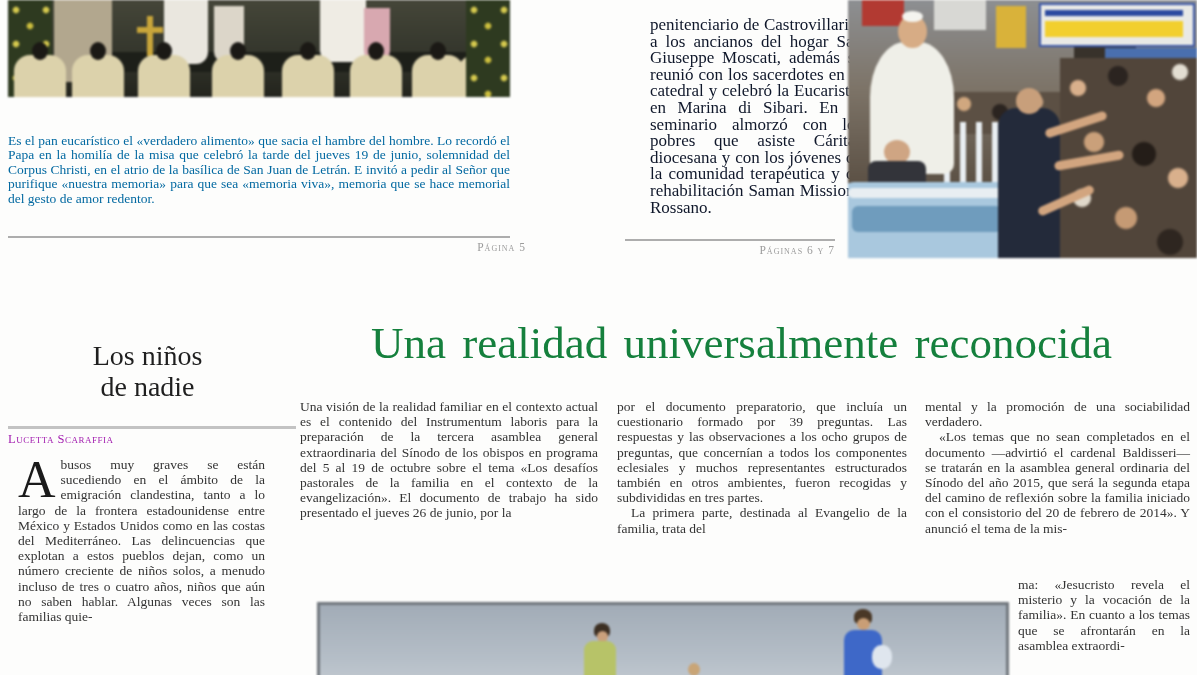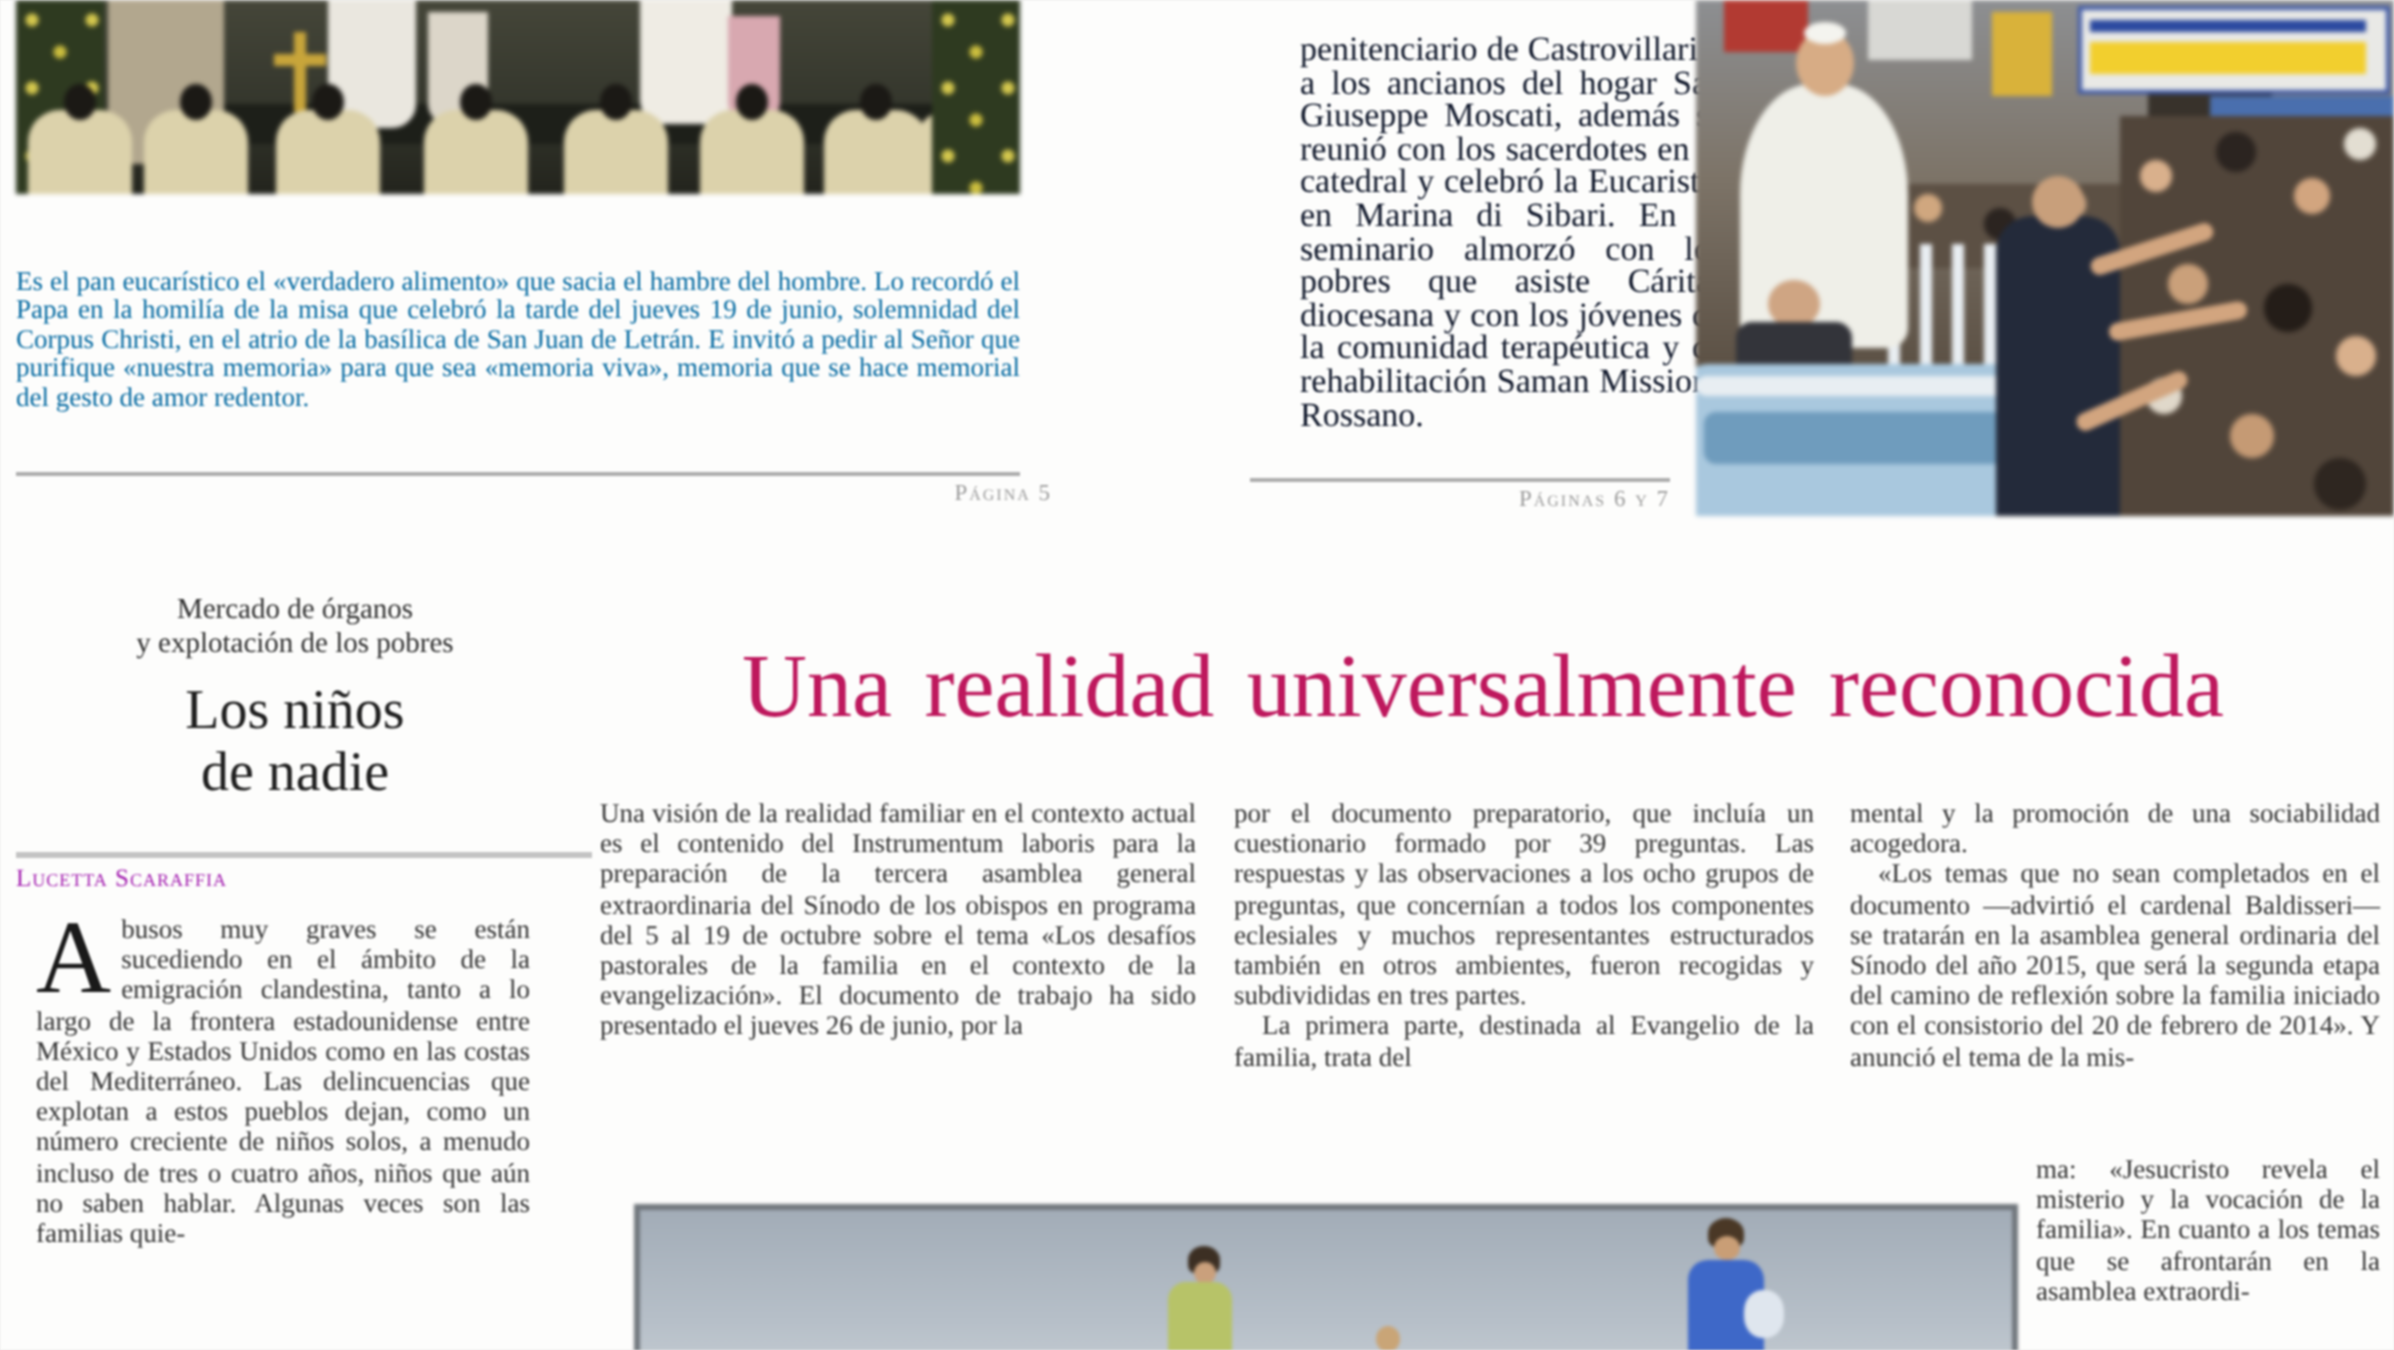--- a/index.html
+++ b/index.html
@@ -99,21 +99,21 @@
     color:#1f1f1f;white-space:pre-line;}
   .rule-c{left:8px;top:426px;width:288px;height:3px;background:#c3c3c3;}
   .la-byline{left:8px;top:432px;width:288px;font-variant:small-caps;letter-spacing:0.5px;
     font-size:12.5px;color:#a21caf;}
   .la-body{left:18px;top:457px;width:247px;font-size:13.5px;line-height:15.2px;color:#333;}
   .dropcap{float:left;font-size:52px;line-height:42px;padding:2px 5px 0 0;color:#1a1a1a;}
 
   
   .ma-kicker{left:293px;top:296px;width:897px;text-align:center;font-size:15px;color:#333;}
   .ma-title{left:293px;top:318px;width:897px;text-align:center;font-size:45px;line-height:50px;
-    color:#be185d;word-spacing:5px;}
+    color:#15803d;word-spacing:5px;}
   .ma-col{font-size:13.5px;line-height:15.2px;color:#333;}
   .ma-col p{margin:0;}
   .ma-col p + p{text-indent:14px;}
   .col1{left:300px;top:399px;width:298px;}
   .col2{left:617px;top:399px;width:290px;}
   .col3{left:925px;top:399px;width:265px;}
   .col3b{left:1018px;top:577px;width:172px;}
 
   .photo-family{left:317px;top:602px;width:686px;height:80px;
     border:3px solid #70767c;border-bottom:none;
@@ -200,41 +200,39 @@
       </span>
     <span class="guard">
         <i></i>
       </span>
     <span class="crowd"></span>
     <span class="arm arm1"></span>
     <span class="arm arm2"></span>
     <span class="arm arm3"></span>
   </div>
 
-  <div class="abs la-kicker">Mercado de órganos
-y explotación de los pobres</div>
   <div class="abs la-title">Los niños
 de nadie</div>
   <div class="abs rule-c"></div>
   <div class="abs la-byline">Lucetta Scaraffia</div>
   <div class="abs just la-body">
     <span class="dropcap">A</span><span>busos muy graves se están sucediendo en el ámbito de la emigración clandestina, tanto a lo largo de la frontera estadounidense entre México y Estados Unidos como en las costas del Mediterráneo. Las delincuencias que explotan a estos pueblos dejan, como un número creciente de niños solos, a menudo incluso de tres o cuatro años, niños que aún no saben hablar. Algunas veces son las familias quie-</span>
   </div>
 
   <h1 class="abs ma-title" style="margin:0;font-weight:normal;">Una realidad universalmente reconocida</h1>
 
   <div class="abs just ma-col col1">
     <p>Una visión de la realidad familiar en el contexto actual es el contenido del Instrumentum laboris para la preparación de la tercera asamblea general extraordinaria del Sínodo de los obispos en programa del 5 al 19 de octubre sobre el tema «Los desafíos pastorales de la familia en el contexto de la evangelización». El documento de trabajo ha sido presentado el jueves 26 de junio, por la</p>
   </div>
   <div class="abs just ma-col col2">
     <p>por el documento preparatorio, que incluía un cuestionario formado por 39 preguntas. Las respuestas y las observaciones a los ocho grupos de preguntas, que concernían a todos los componentes eclesiales y muchos representantes estructurados también en otros ambientes, fueron recogidas y subdivididas en tres partes.</p>
     <p>La primera parte, destinada al Evangelio de la familia, trata del</p>
   </div>
   <div class="abs just ma-col col3">
-    <p>mental y la promoción de una sociabilidad acogedora.</p>
+    <p>mental y la promoción de una sociabilidad verdadero.</p>
     <p>«Los temas que no sean completados en el documento —advirtió el cardenal Baldisseri— se tratarán en la asamblea general ordinaria del Sínodo del año 2015, que será la segunda etapa del camino de reflexión sobre la familia iniciado con el consistorio del 20 de febrero de 2014». Y anunció el tema de la mis-</p>
   </div>
   <div class="abs just ma-col col3b">
     <p>ma: «Jesucristo revela el misterio y la vocación de la familia». En cuanto a los temas que se afrontarán en la asamblea extraordi-</p>
   </div>
 
   <div class="abs photo photo-family">
     <span class="fw-hair"></span>
     <span class="fw-face"></span>
     <span class="fw-torso"></span>

